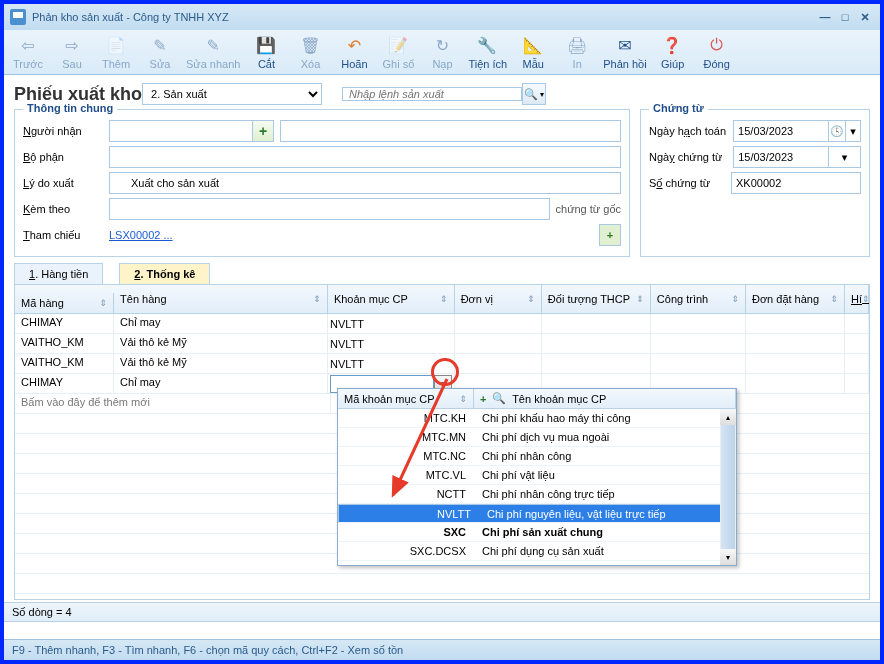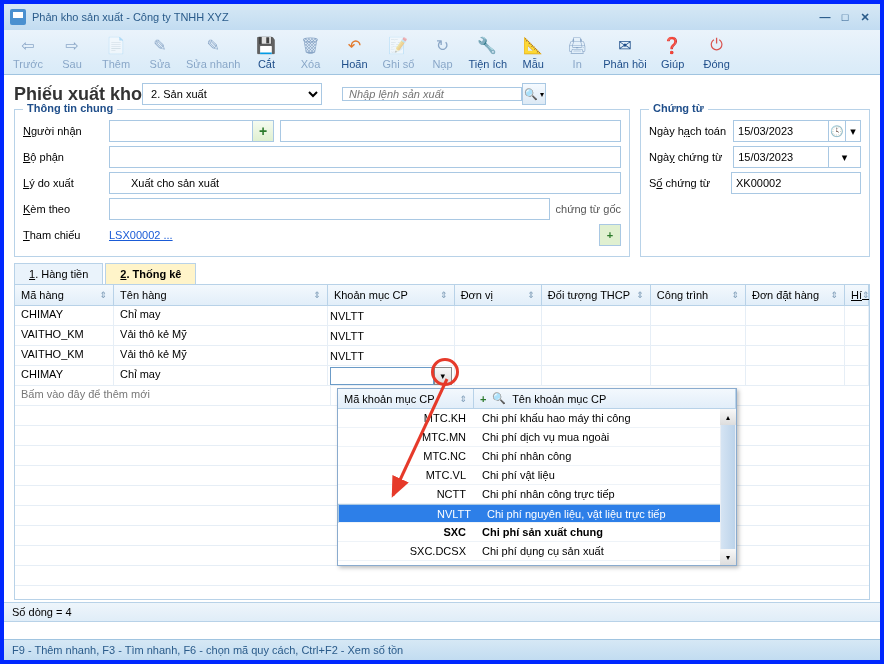--- a/index.html
+++ b/index.html
@@ -34,21 +34,21 @@
 .frow .fshort{width:144px;height:22px;border:1px solid #a9c8e3;background:#fff;display:flex;align-items:center}
 .frow .plus{width:22px;height:22px;background:linear-gradient(#f5fbf0,#e0f0d0);border:1px solid #a9c8e3;margin-left:-1px;display:flex;align-items:center;justify-content:center;color:#2c7a2c;font-weight:bold;font-size:14px}
 .frow .f2{flex:1;height:22px;border:1px solid #a9c8e3;background:#fff;margin-left:6px}
 .frow .note{margin-left:6px;color:#555}
 .frow .lnk{color:#1a5bd6;text-decoration:underline}
 .frow .refplus{width:22px;height:22px;background:#e0f0d0;border:1px solid #a9c8e3;display:flex;align-items:center;justify-content:center;margin-left:auto}
 .grp.right .frow label{width:90px}
 .grp.right .dt{height:22px;border:1px solid #a9c8e3;background:#fff;padding:2px 4px;width:96px}
 .grp.right .dtic{width:18px;height:22px;border:1px solid #a9c8e3;border-left:0;display:flex;align-items:center;justify-content:center}
 .grp.right .dd{width:16px;height:22px;border:1px solid #a9c8e3;border-left:0;display:flex;align-items:center;justify-content:center}
-.tabs{padding:0 10px;display:flex;gap:2px}
+.tabs{padding:0 10px;display:flex;gap:16px}
 .tab{padding:4px 14px;border:1px solid #b8d2e8;border-bottom:none;background:#eaf3fb;cursor:pointer}
 .tab.active{background:#fff4c9;font-weight:bold}
 .grid{margin:0 10px 2px;border:1px solid #b8d2e8;flex:1;position:relative;overflow:hidden}
 .ghead{display:flex;background:linear-gradient(#f3f8fd,#e2eef9);border-bottom:1px solid #b8d2e8}
 .gh{padding:4px 6px;border-right:1px solid #b8d2e8;display:flex;align-items:center;justify-content:space-between;white-space:nowrap}
 .gh .pin{font-size:9px;color:#7a99b5}
 .grow{display:flex;border-bottom:1px solid #e6eef6;height:20px}
 .gc{padding:2px 6px;border-right:1px solid #e6eef6;overflow:hidden;white-space:nowrap}
 .gedit{border:1px solid #6b9bc7;outline:none;height:18px;flex:1;padding:0 4px}
 .ddarrow{width:18px;height:18px;border:1px solid #888;background:linear-gradient(#f8f8f8,#ddd);display:flex;align-items:center;justify-content:center;font-size:9px}
@@ -212,21 +212,21 @@
     </div>
   </div>
 
   <div class="tabs">
     <div class="tab"><u>1</u><span>. Hàng tiền</span></div>
     <div class="tab active"><u>2</u><span>. Thống kê</span></div>
   </div>
 
   <div class="grid" style="height:300px">
     <div class="ghead" id="gh">
-        <div class="gh" style="width: 100px;">
+        <div class="gh" style="width: 100px; margin-top: 8px;">
           <span>Mã hàng</span>
           <span class="pin">⇕</span>
         </div>
         <div class="gh" style="width: 216px;">
           <span>Tên hàng</span>
           <span class="pin">⇕</span>
         </div>
         <div class="gh" style="width: 128px;">
           <span>Khoản mục CP</span>
           <span class="pin">⇕</span>

